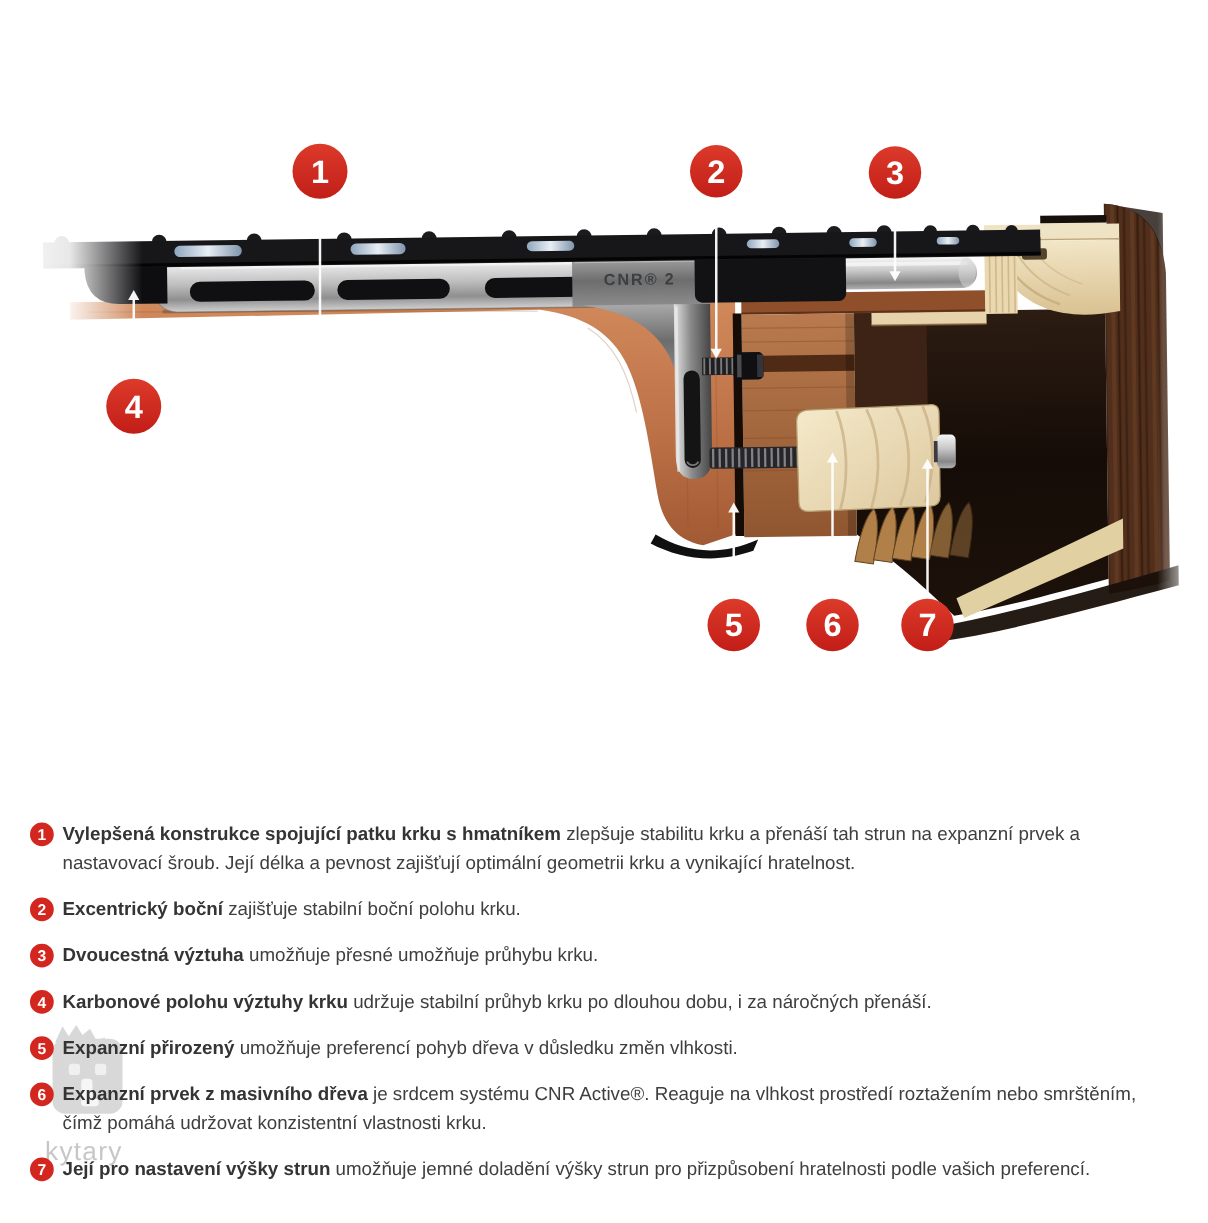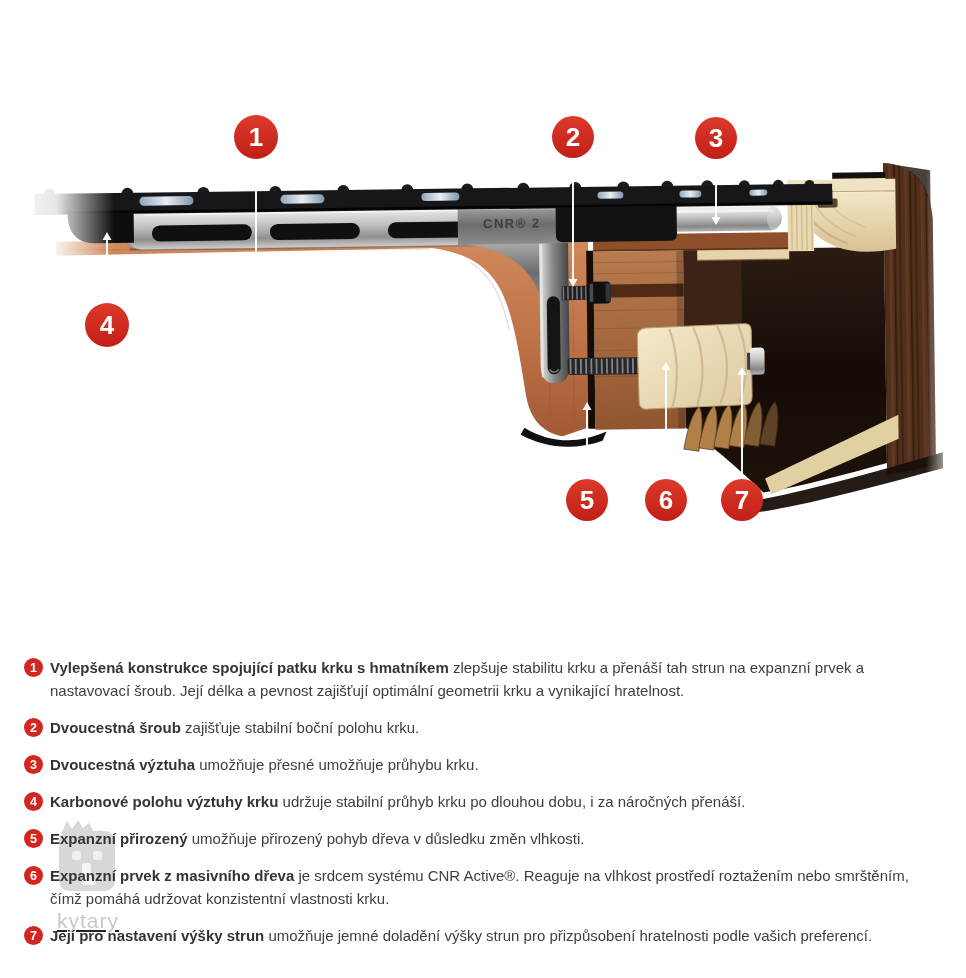--- a/index.html
+++ b/index.html
@@ -1,20 +1,20 @@
 <!DOCTYPE html>
 <html><head>
 <meta charset="utf-8">
 <style>
   html,body{margin:0;padding:0;background:#fff;}
   .stage{position:relative;width:966px;height:978px;background:#fff;overflow:hidden;
          font-family:"Liberation Sans",sans-serif;}
   .art{position:absolute;left:0;top:0;}
   
-  .watermark{position:absolute;left:55px;top:820px;z-index:1;text-align:right;pointer-events:none;text-decoration:underline;}
+  .watermark{position:absolute;left:38px;top:820px;z-index:1;text-align:left;pointer-events:none;}
   .watermark .wm-text{font-size:21px;color:#bdbdbd;opacity:.85;margin-top:11px;margin-left:-2px;letter-spacing:1px;}
   
   .legend{position:absolute;left:24px;top:656px;z-index:2;}
   .li{display:flex;align-items:flex-start;gap:7px;margin-bottom:14px;}
   .dot{flex:0 0 19px;width:19px;height:19px;border-radius:50%;background:#d2261f;
        color:#fff;font-size:12.5px;font-weight:bold;display:flex;align-items:center;
        justify-content:center;margin-top:2px;}
   .lt{margin:0;width:890px;font-size:15px;line-height:23px;color:#3e3e3e;}
   .lt b{color:#343434;}
   .mnum{font:bold 26px "Liberation Sans",sans-serif;fill:#fff;}
@@ -326,36 +326,36 @@
 
   <div class="legend">
 
     <div class="li">
       <span class="dot">1</span>
       <p class="lt"><b>Vylepšená konstrukce spojující patku krku s hmatníkem</b> <span>zlepšuje stabilitu krku a přenáší tah strun na expanzní prvek a nastavovací šroub. Její délka a pevnost zajišťují optimální geometrii krku a vynikající hratelnost.</span></p>
     </div>
 
     <div class="li">
       <span class="dot">2</span>
-      <p class="lt"><b>Dvoucestná šroub</b> <span>zajišťuje stabilní boční polohu krku.</span></p>
+      <p class="lt"><b>Excentrický boční</b> <span>zajišťuje stabilní boční polohu krku.</span></p>
     </div>
 
     <div class="li">
       <span class="dot">3</span>
       <p class="lt"><b>Dvoucestná výztuha</b> <span>umožňuje přesné umožňuje průhybu krku.</span></p>
     </div>
 
     <div class="li">
       <span class="dot">4</span>
       <p class="lt"><b>Karbonové polohu výztuhy krku</b> <span>udržuje stabilní průhyb krku po dlouhou dobu, i za náročných přenáší.</span></p>
     </div>
 
     <div class="li">
       <span class="dot">5</span>
-      <p class="lt"><b>Expanzní přirozený</b> <span>umožňuje přirozený pohyb dřeva v důsledku změn vlhkosti.</span></p>
+      <p class="lt"><b>Expanzní přirozený</b> <span>umožňuje preferencí pohyb dřeva v důsledku změn vlhkosti.</span></p>
     </div>
 
     <div class="li">
       <span class="dot">6</span>
       <p class="lt"><b>Expanzní prvek z masivního dřeva</b> <span>je srdcem systému CNR Active®. Reaguje na vlhkost prostředí roztažením nebo smrštěním, čímž pomáhá udržovat konzistentní vlastnosti krku.</span></p>
     </div>
 
     <div class="li">
       <span class="dot">7</span>
       <p class="lt"><b>Její pro nastavení výšky strun</b> <span>umožňuje jemné doladění výšky strun pro přizpůsobení hratelnosti podle vašich preferencí.</span></p>

